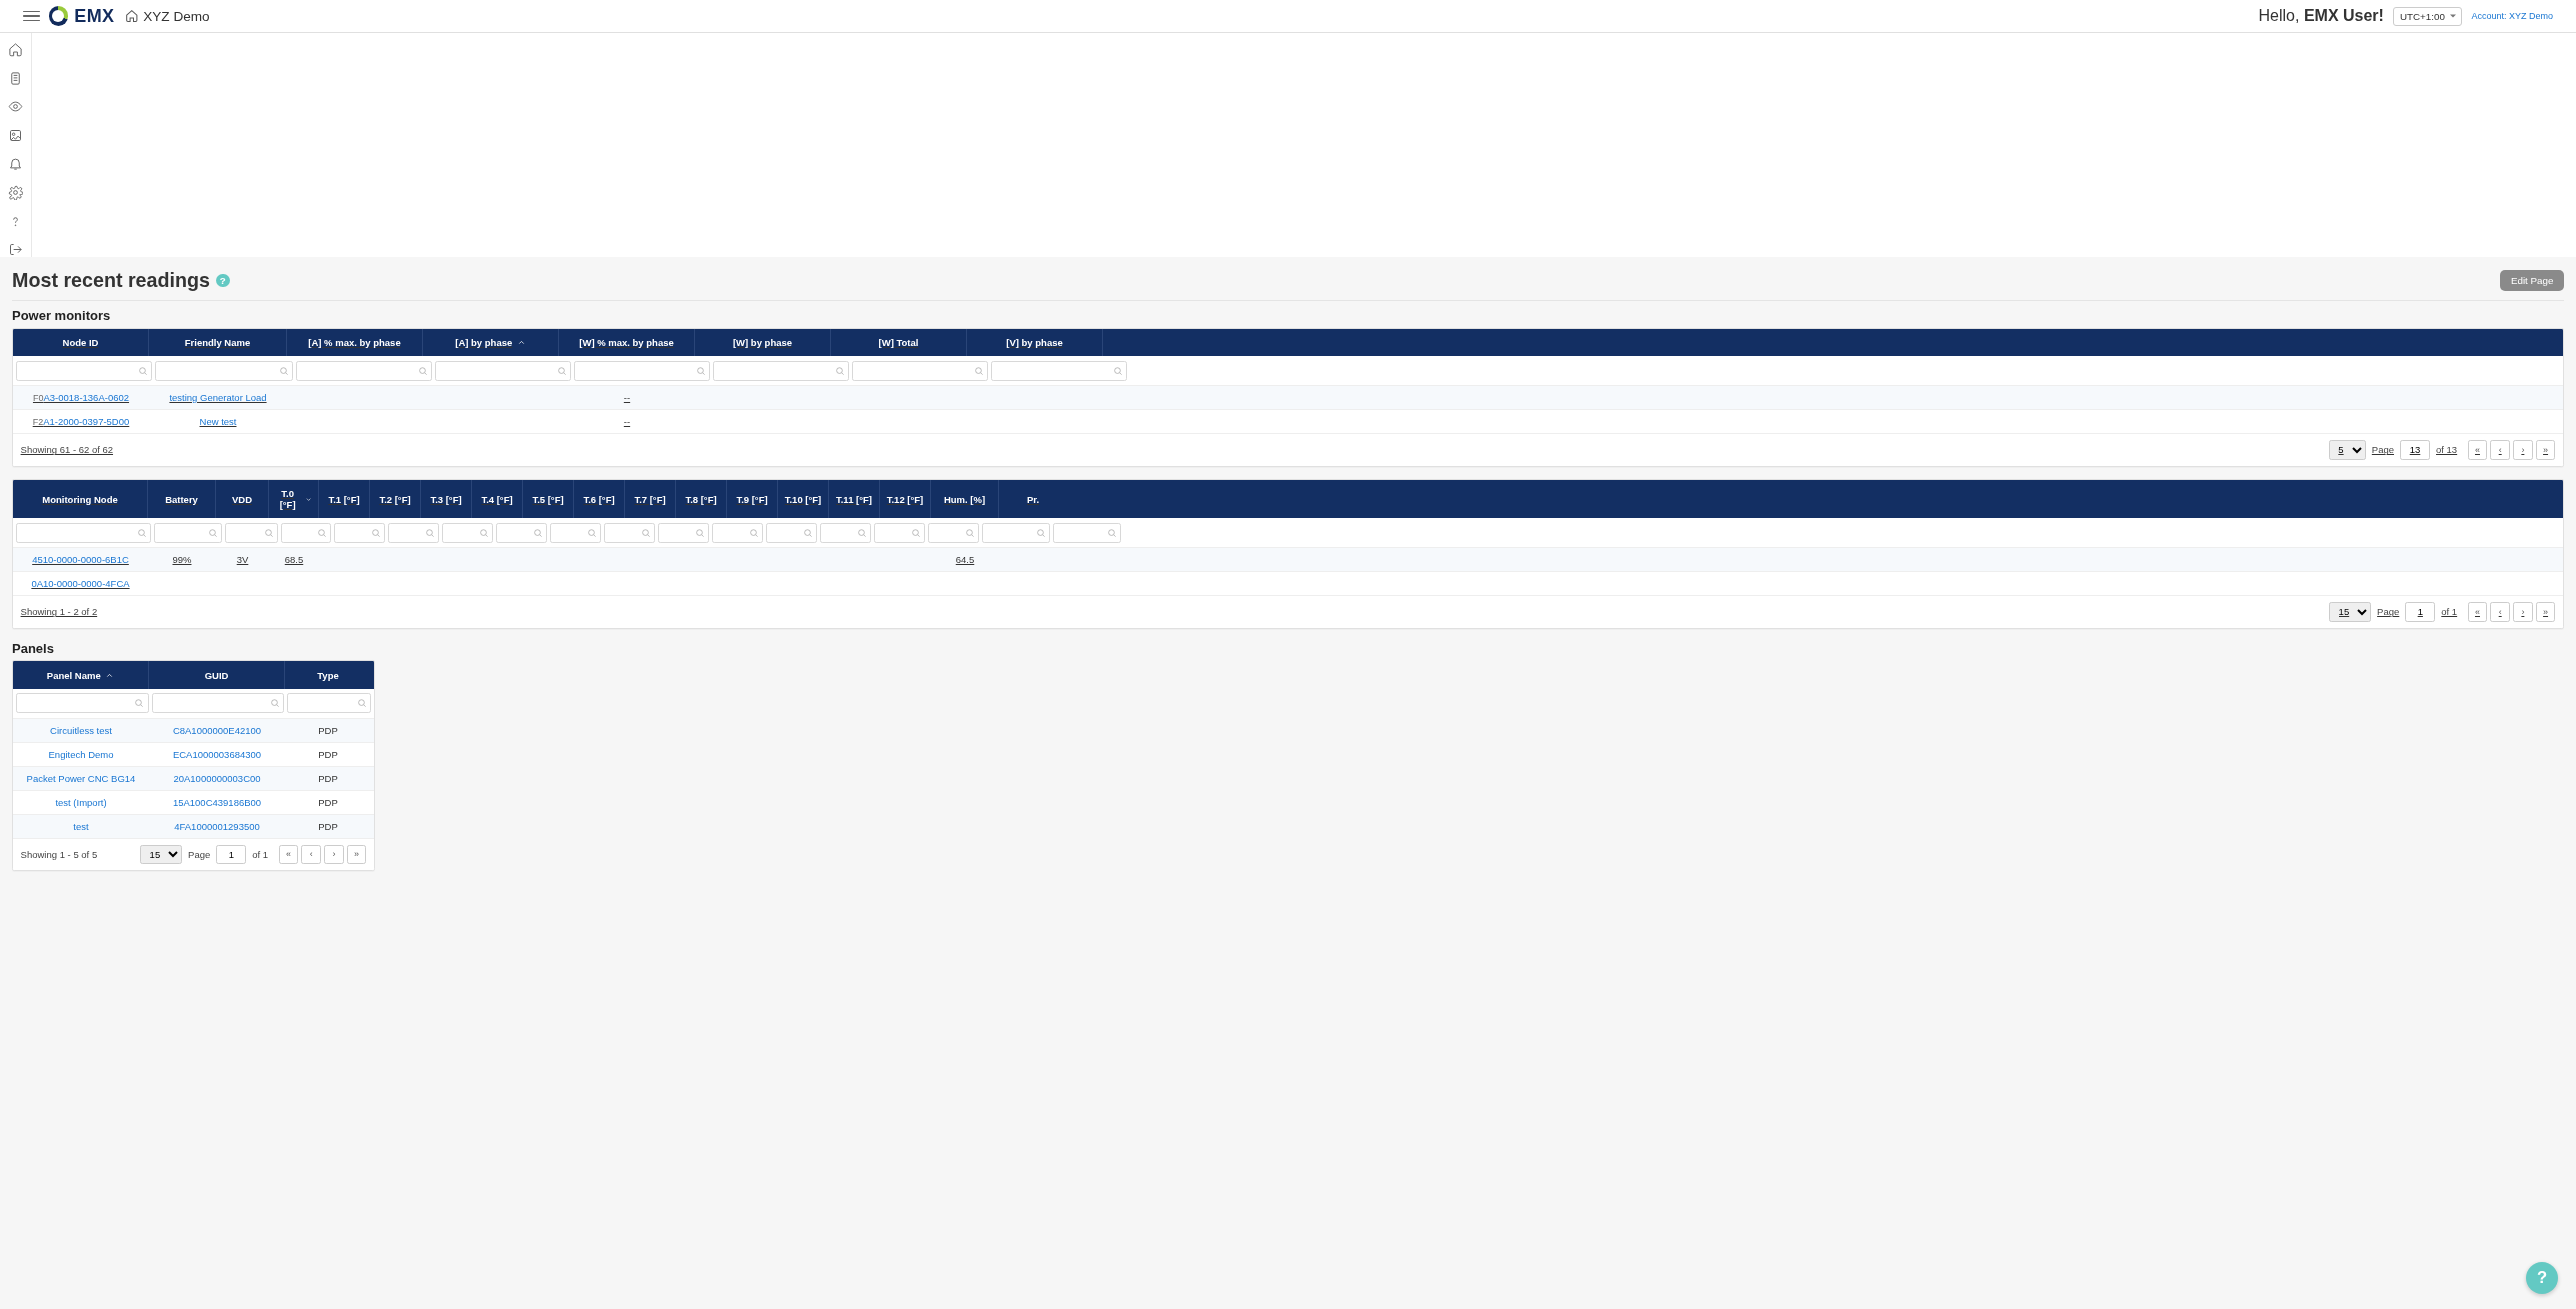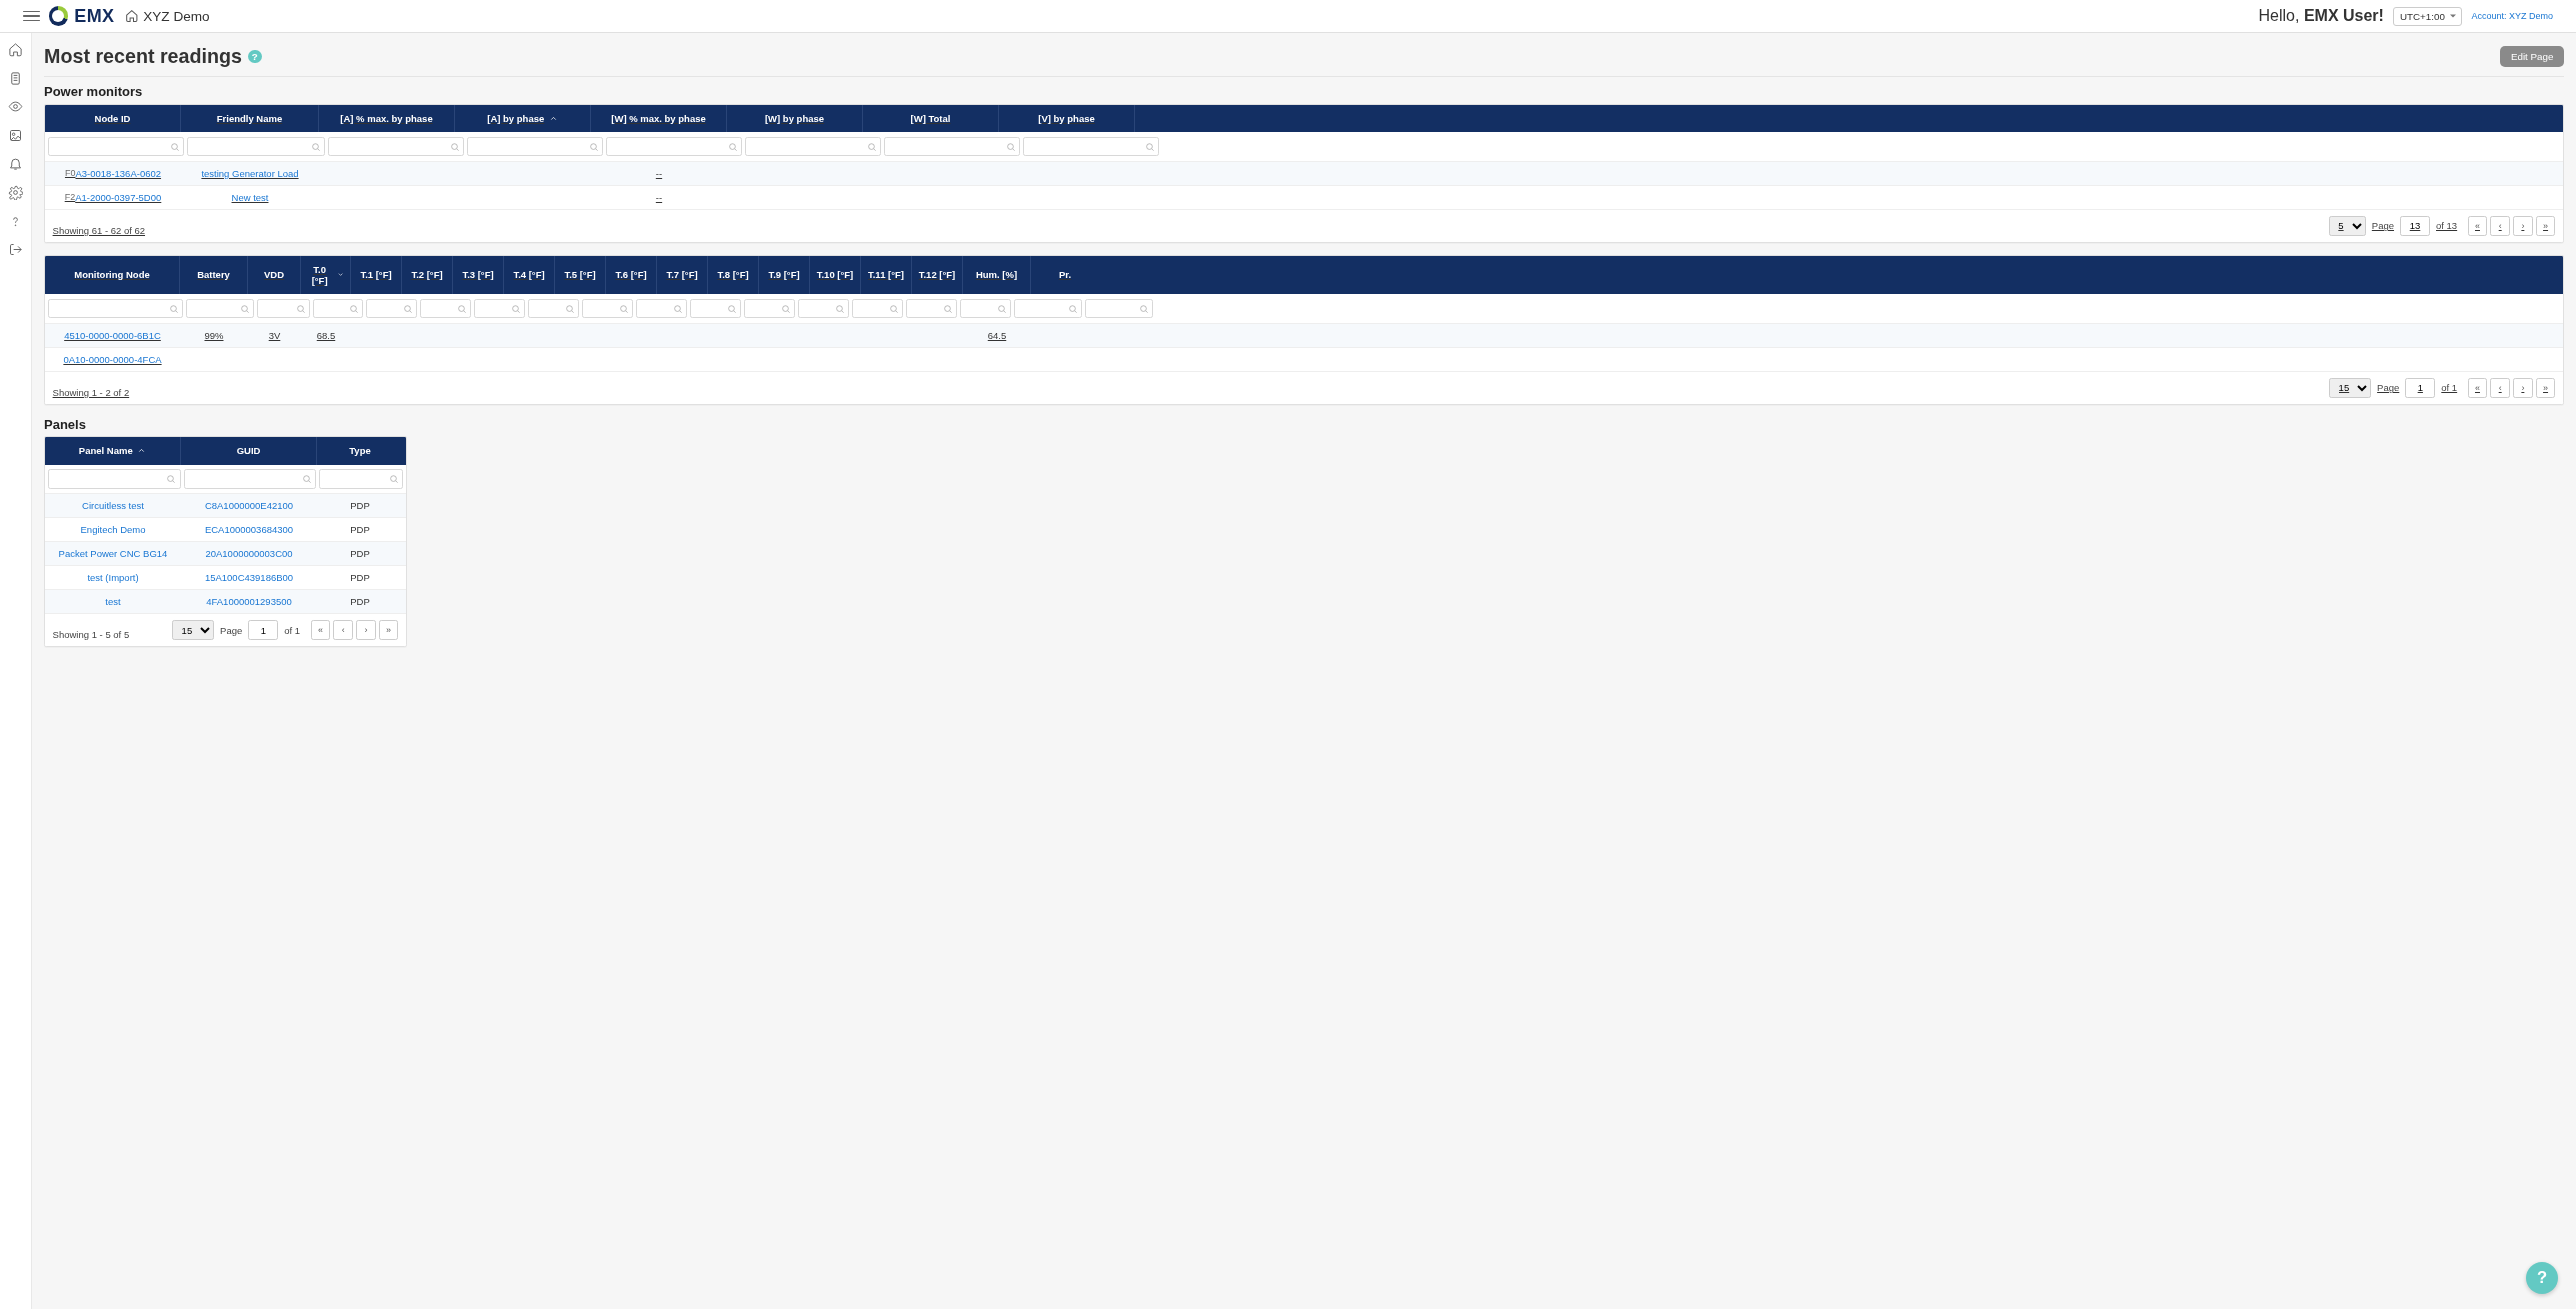--- a/index.html
+++ b/index.html
@@ -16,21 +16,21 @@
 .home-chip { display: flex; align-items: center; gap: 4.5px; color: #333; font-size: 13.6px; }
 .home-chip svg { width: 13.6px; height: 13.6px; stroke: #555; }
 .topbar-spacer { flex: 1; }
 .greet { font-size: 16px; margin-right: 9px; }
 .greet b { font-weight: 700; }
 .tz-select { border: 0.8px solid #ccc; border-radius: 3px; padding: 3px 16.6px 3px 6px; font-size: 9.8px; background: #fff; position: relative; margin-right: 9px; cursor: pointer; }
 .tz-select::after { content:""; position:absolute; right:5.3px; top:50%; width:0;height:0;border-left:3px solid transparent;border-right:3px solid transparent;border-top:3.8px solid #777; transform:translateY(-50%);}
 .account-link { font-size: 9px; }
 
 
-.shell { display: flex; min-height: calc(100vh - 33px); }
+.shell { display: flex; min-height: calc(100vh - 33px); flex-direction: column; }
 .sidebar { width: 32px; border-right: 0.8px solid #e8e8e8; background: #fff; display: flex; flex-direction: column; align-items: center; padding-top: 9px; gap: 13.6px; }
 .sidebar .nav-ic { width: 15px; height: 15px; color: #666; cursor: pointer; display:flex; align-items:center; justify-content:center; }
 .sidebar .nav-ic svg { width: 15px; height: 15px; stroke: currentColor; fill: none; stroke-width: 1.6; }
 .main { flex: 1; background: #f6f6f6; padding: 9px 12px 18px 12px; overflow: auto; }
 
 
 .page-head { display: flex; align-items: center; padding: 3px 0 7.6px 0; border-bottom: 0.8px solid #e4e4e4; margin-bottom: 6px; }
 .page-title { font-size: 19.7px; font-weight: 600; color: #333; display: flex; align-items: center; gap: 6px; }
 .help-dot { width: 13.6px; height: 13.6px; border-radius: 50%; background: #63c9c3; color: #fff; font-size: 9.8px; font-weight: 700; display: inline-flex; align-items: center; justify-content: center; }
 .page-head .spacer { flex:1; }
@@ -53,21 +53,21 @@
 .gfilter .mag { position: absolute; right: 4.5px; top: 50%; transform: translateY(-50%); width: 9.8px; height: 9.8px; color: #aaa; pointer-events:none;}
 .gfilter .mag svg { width:9.8px;height:9.8px;stroke:currentColor;fill:none;stroke-width:2;}
 
 
 .grow { display: flex; border-bottom: 0.8px solid #eee; font-size: 9.5px; }
 .grow:nth-child(odd) { background: #f6f9fc; }
 .grow .cell { padding: 6px 6px; text-align: center; display:flex; align-items:center; justify-content:center; }
 .muted { color:#6b6b6b; font-size:9px; }
 
 
-.gfoot { display:flex; align-items:flex-end; padding: 6px 7.6px; font-size: 9.5px; color:#444; background:#fff; }
+.gfoot { display:flex; align-items:center; padding: 6px 7.6px; font-size: 9.5px; color:#444; background:#fff; }
 .gfoot .spacer { flex:1; }
 .pager { display:flex; align-items:center; gap:6px; }
 .pager select, .pager input { border:0.8px solid #ccc; border-radius:2.3px; padding:2.3px 4.5px; font-size:9.5px; height:19.7px; }
 .pager input { width:30px; text-align:center; }
 .pg-btns { display:flex; gap:3px; margin-left:4.5px;}
 .pg-btn { width:19.7px;height:19.7px;border:0.8px solid #ccc;border-radius:2.3px;background:#fff;display:flex;align-items:center;justify-content:center;cursor:pointer;font-size:9px;color:#555;}
 
 
 .pm .c0{width:136px}.pm .c1{width:138px}.pm .c2{width:136px}.pm .c3{width:136px}.pm .c4{width:136px}.pm .c5{width:136px}.pm .c6{width:136px}.pm .c7{width:136px}.pm .c8{width:16.6px}
 

